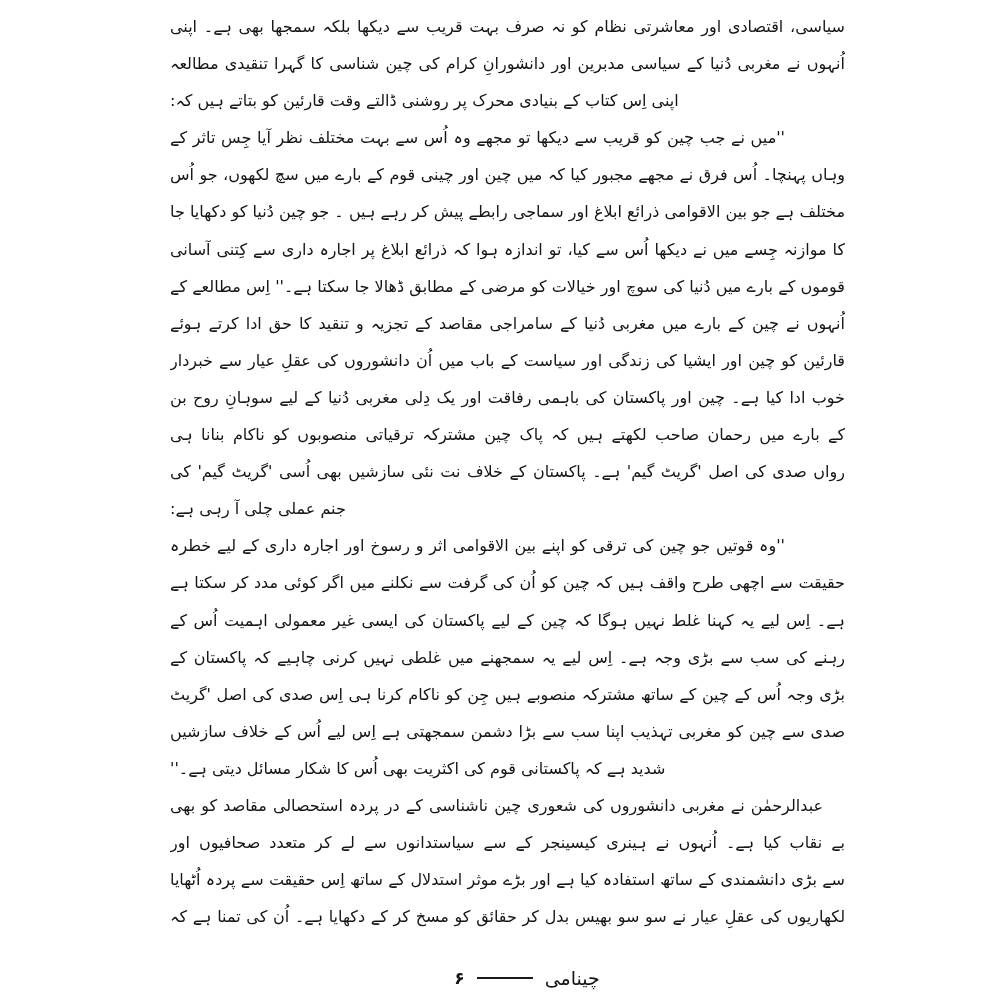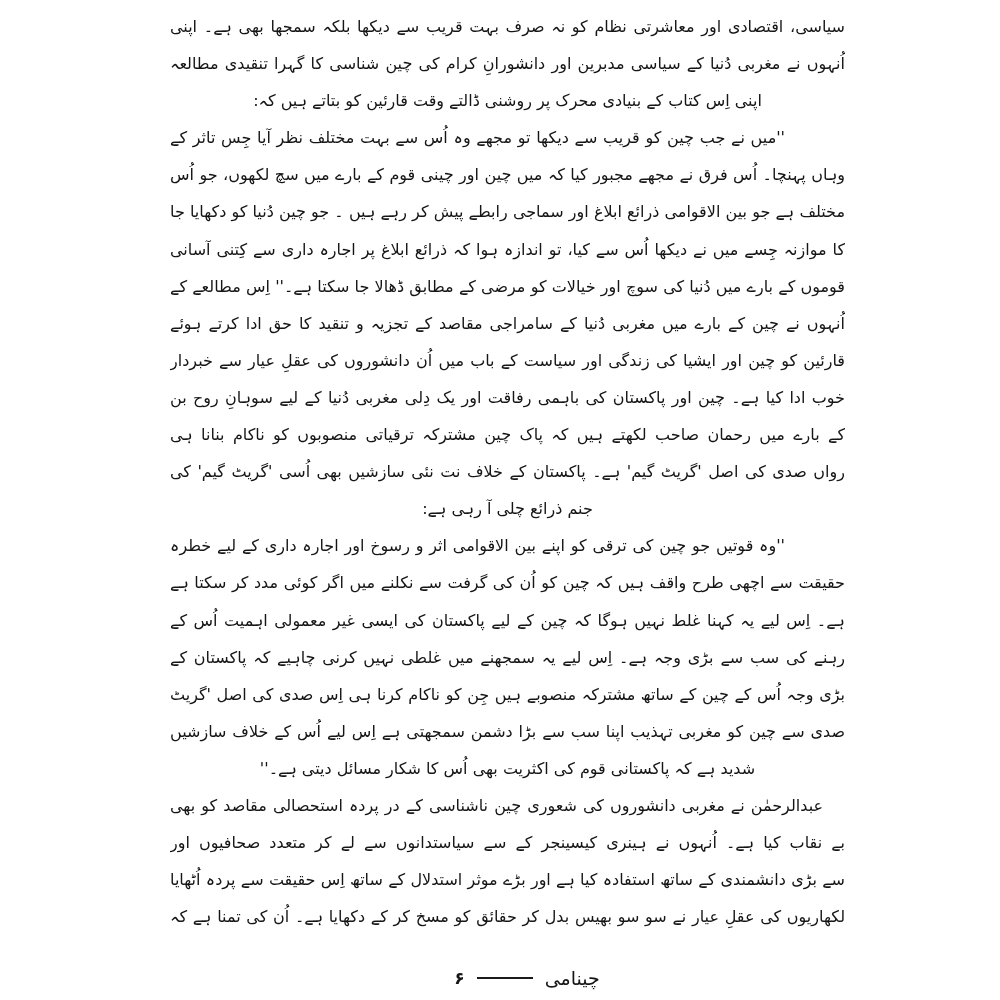--- a/index.html
+++ b/index.html
@@ -6,21 +6,21 @@
   .page{
     position:relative;width:1000px;height:1000px;background:#ffffff;
     font-family:"DejaVu Sans",sans-serif;color:#151515;overflow:hidden;
   }
   .text-block{
     position:absolute;left:170px;top:8px;width:675px;
     direction:rtl;
   }
   .line{
     box-sizing:border-box;width:100%;height:37.1px;line-height:37.1px;
-    font-size:16px;white-space:nowrap;overflow:hidden;text-align:center;
+    font-size:16px;white-space:nowrap;overflow:hidden;text-align:left;
   }
   .j{ 
     white-space:normal;text-align:justify;text-align-last:justify;
   }
   .iq{padding-right:60px;} 
   .ip{padding-right:22px;} 
   .footer{
     position:absolute;top:960px;left:27px;width:1000px;height:36px;
     display:flex;direction:rtl;justify-content:center;align-items:center;gap:12px;
   }
@@ -40,21 +40,21 @@
     <div class="line j iq">''میں نے جب چین کو قریب سے دیکھا تو مجھے وہ اُس سے بہت مختلف نظر آیا جِس تاثر کے ساتھ میں</div>
     <div class="line j">وہاں پہنچا۔ اُس فرق نے مجھے مجبور کیا کہ میں چین اور چینی قوم کے بارے میں سچ لکھوں، جو اُس تصویر سے بہت</div>
     <div class="line j">مختلف ہے جو بین الاقوامی ذرائع ابلاغ اور سماجی رابطے پیش کر رہے ہیں ۔ جو چین دُنیا کو دکھایا جا رہا ہے، جب اُس</div>
     <div class="line j">کا موازنہ جِسے میں نے دیکھا اُس سے کیا، تو اندازہ ہوا کہ ذرائع ابلاغ پر اجارہ داری سے کِتنی آسانی سے ملکوں اور</div>
     <div class="line j">قوموں کے بارے میں دُنیا کی سوچ اور خیالات کو مرضی کے مطابق ڈھالا جا سکتا ہے۔'' اِس مطالعے کے دوران</div>
     <div class="line j">اُنہوں نے چین کے بارے میں مغربی دُنیا کے سامراجی مقاصد کے تجزیہ و تنقید کا حق ادا کرتے ہوئے پاکستانی</div>
     <div class="line j">قارئین کو چین اور ایشیا کی زندگی اور سیاست کے باب میں اُن دانشوروں کی عقلِ عیار سے خبردار کرنے کا فریضہ بھی</div>
     <div class="line j">خوب ادا کیا ہے۔ چین اور پاکستان کی باہمی رفاقت اور یک دِلی مغربی دُنیا کے لیے سوہانِ روح بن چکی ہے جِس</div>
     <div class="line j">کے بارے میں رحمان صاحب لکھتے ہیں کہ پاک چین مشترکہ ترقیاتی منصوبوں کو ناکام بنانا ہی سامراجی قوتوں کی</div>
     <div class="line j">رواں صدی کی اصل 'گریٹ گیم' ہے۔ پاکستان کے خلاف نت نئی سازشیں بھی اُسی 'گریٹ گیم' کی حکمت عملی سے</div>
-    <div class="line">جنم ذرائع چلی آ رہی ہے:</div>
+    <div class="line">جنم عملی چلی آ رہی ہے:</div>
     <div class="line j iq">''وہ قوتیں جو چین کی ترقی کو اپنے بین الاقوامی اثر و رسوخ اور اجارہ داری کے لیے خطرہ سمجھتی ہیں وہ اِس</div>
     <div class="line j">حقیقت سے اچھی طرح واقف ہیں کہ چین کو اُن کی گرفت سے نکلنے میں اگر کوئی مدد کر سکتا ہے تو وہ صرف پاکستان</div>
     <div class="line j">ہے۔ اِس لیے یہ کہنا غلط نہیں ہوگا کہ چین کے لیے پاکستان کی ایسی غیر معمولی اہمیت اُس کے 'طوفان کی آنکھ' میں</div>
     <div class="line j">رہنے کی سب سے بڑی وجہ ہے۔ اِس لیے یہ سمجھنے میں غلطی نہیں کرنی چاہیے کہ پاکستان کے موجودہ مسائل کی بہت</div>
     <div class="line j">بڑی وجہ اُس کے چین کے ساتھ مشترکہ منصوبے ہیں جِن کو ناکام کرنا ہی اِس صدی کی اصل 'گریٹ گیم' ہے۔ بیسویں</div>
     <div class="line j">صدی سے چین کو مغربی تہذیب اپنا سب سے بڑا دشمن سمجھتی ہے اِس لیے اُس کے خلاف سازشیں اور پروپیگنڈا اتنا</div>
     <div class="line">شدید ہے کہ پاکستانی قوم کی اکثریت بھی اُس کا شکار مسائل دیتی ہے۔''</div>
     <div class="line j ip">عبدالرحمٰن نے مغربی دانشوروں کی شعوری چین ناشناسی کے در پردہ استحصالی مقاصد کو بھی خوب</div>
     <div class="line j">بے نقاب کیا ہے۔ اُنہوں نے ہینری کیسینجر کے سے سیاستدانوں سے لے کر متعدد صحافیوں اور دانشوروں کی کتابوں</div>
     <div class="line j">سے بڑی دانشمندی کے ساتھ استفادہ کیا ہے اور بڑے موثر استدلال کے ساتھ اِس حقیقت سے پردہ اُٹھایا ہے کہ ان</div>

